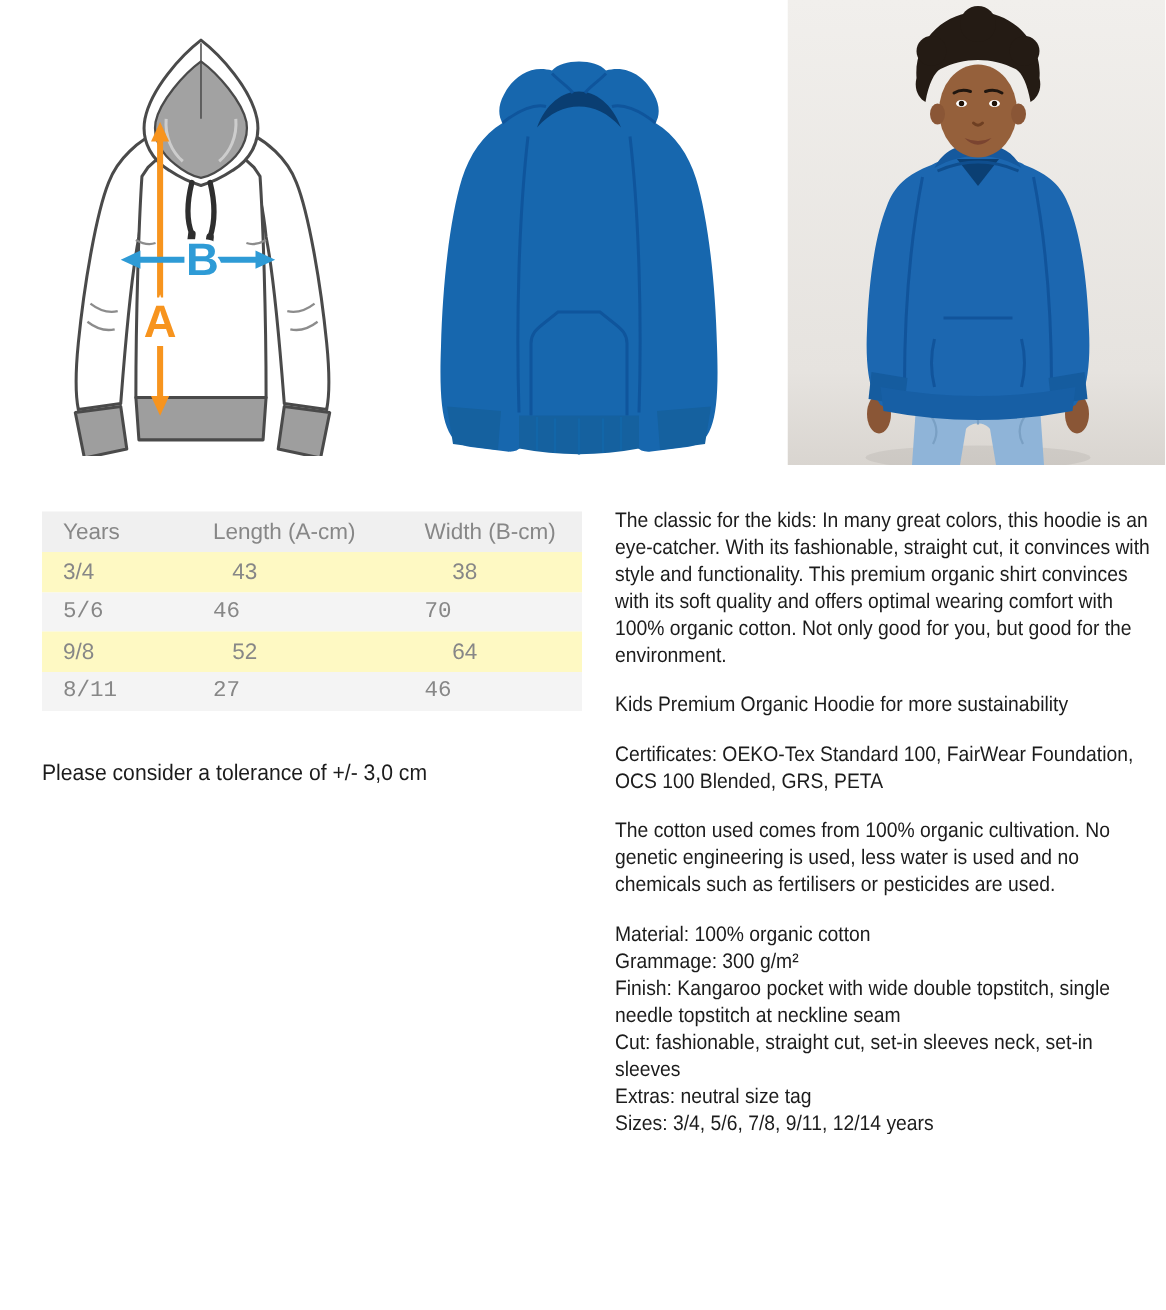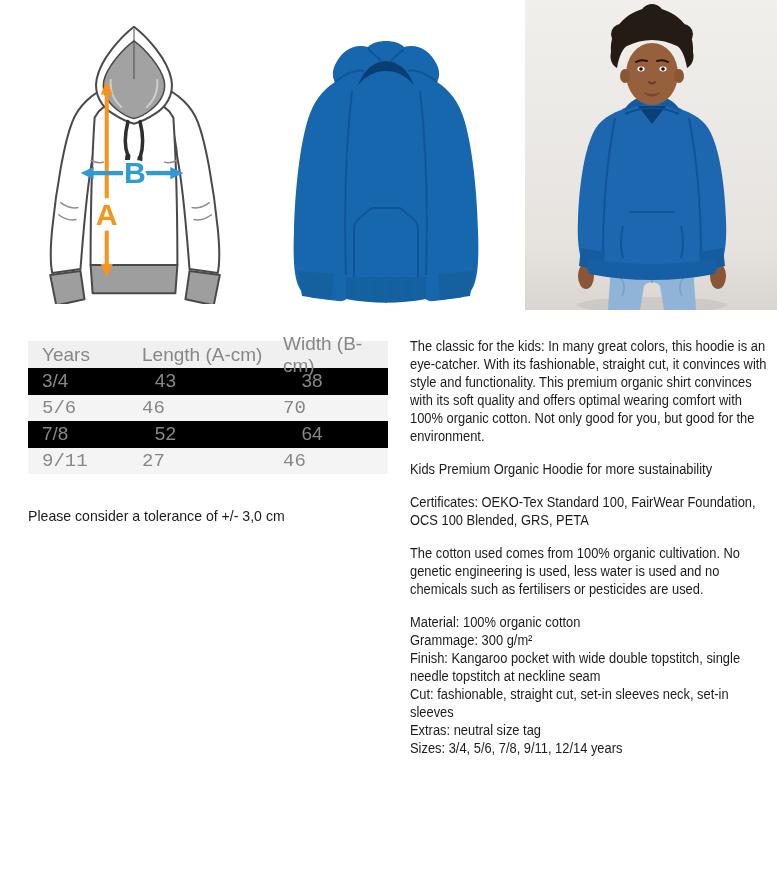--- a/index.html
+++ b/index.html
@@ -9,24 +9,24 @@
 
   
   .img-tile { position:absolute; }
   #diagram   { left:28px;  top:16px;  width:214px; height:288px; }
   #flat-photo{ left:258px; top:12px;  width:256px; height:294px; }
   #model-photo{ left:525px; top:0;    width:252px; height:310px; }
   .img-tile svg { display:block; width:100%; height:100%; }
 
   
   #size-table { position:absolute; left:28px; top:341px; width:360px;
-                font-size:19px; color:#878787; }
+                font-size:15px; color:#878787; }
   .t-row { display:flex; align-items:center; height:26.5px; }
   .t-row.header { height:27px; background:#F0F0F0; }
-  .t-row.odd  { background:#000000;gap:28px; }
+  .t-row.odd  { background:#fef9c3;gap:28px; }
   .t-row.even { background:#F4F4F4;font-family:Liberation Mono, monospace; }
   .t-cell { padding-left:14px; }
   .c0 { width:100px; } .c1 { width:141px; } .c2 { width:119px; }
 
   #tolerance-note { position:absolute; left:28px; top:507px; width:340px;
                     font-size:15px; color:#1c1c1c;
                     transform:scaleX(0.94); transform-origin:0 0; white-space:nowrap; }
 
   
   #description { position:absolute; left:410px; top:337px; width:396px;
@@ -211,26 +211,26 @@
       <div class="t-cell c0">3/4</div>
       <div class="t-cell c1">43</div>
       <div class="t-cell c2">38</div>
     </div>
     <div class="t-row even">
       <div class="t-cell c0">5/6</div>
       <div class="t-cell c1">46</div>
       <div class="t-cell c2">70</div>
     </div>
     <div class="t-row odd">
-      <div class="t-cell c0">7/8</div>
+      <div class="t-cell c0">9/8</div>
       <div class="t-cell c1">52</div>
       <div class="t-cell c2">64</div>
     </div>
     <div class="t-row even">
-      <div class="t-cell c0">9/11</div>
+      <div class="t-cell c0">8/11</div>
       <div class="t-cell c1">27</div>
       <div class="t-cell c2">46</div>
     </div>
   </div>
 
   <div id="tolerance-note">Please consider a tolerance of +/- 3,0 cm</div>
 
   <div id="description">
     <div class="para">The classic for the kids: In many great colors, this hoodie is an eye-catcher. With its fashionable, straight cut, it convinces with style and functionality. This premium organic shirt convinces with its soft quality and offers optimal wearing comfort with 100% organic cotton. Not only good for you, but good for the environment.</div>
     <div class="para">Kids Premium Organic Hoodie for more sustainability</div>

